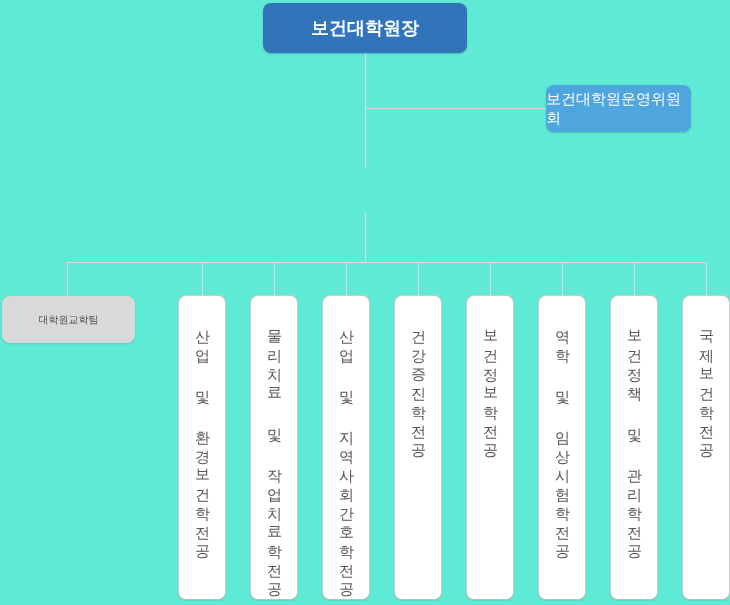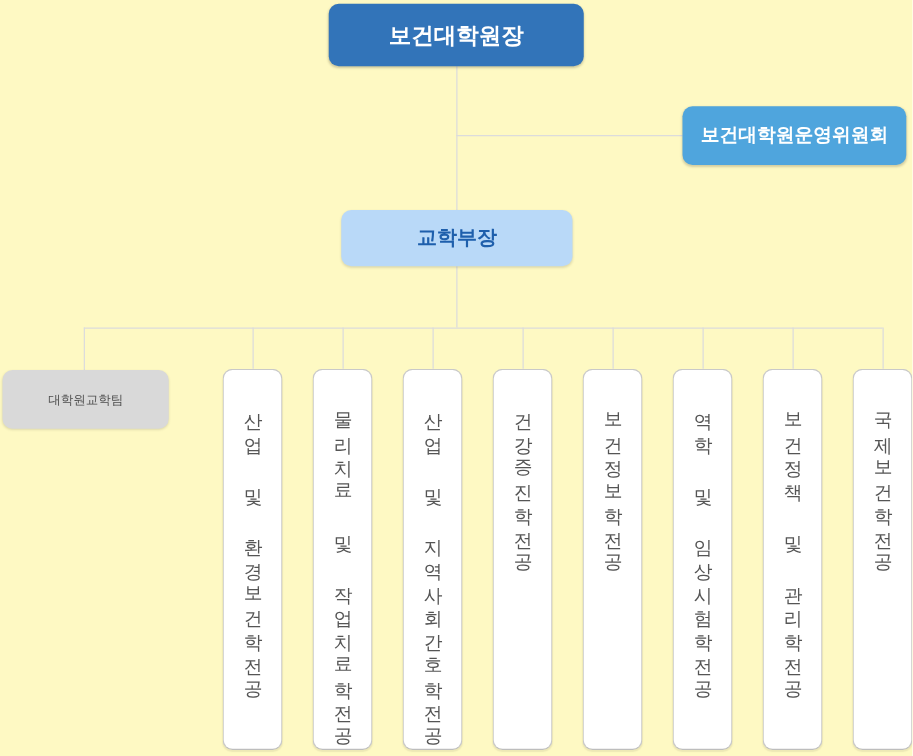--- a/index.html
+++ b/index.html
@@ -13,44 +13,45 @@
     --team-text:#4d4d4d;
     --major-border:#c9c9c9;
     --major-text:#555555;
     --line:#dcdcdc;
   }
   html,body{margin:0;padding:0;background:#fff;}
   body{font-family:"DejaVu Sans","Liberation Sans",sans-serif;}
   .canvas{
     position:relative;
     width:730px;height:605px;
-    background:#fef9c3;
+    background:#5eead4;
     overflow:hidden;
   }
   .line{position:absolute;background:var(--line);}
   .hline{height:1px;}
   .vline{width:1px;}
 
   .box{
     position:absolute;
     display:flex;align-items:center;justify-content:center;
     border-radius:8px;
     box-sizing:border-box;
   }
   .box-root{
     left:263px;top:3px;width:204px;height:50px;
     background:var(--root-bg);color:var(--root-text);
     font-size:18px;font-weight:bold;
     box-shadow:0 1px 2px rgba(0,0,0,0.2);
   }
   .box-committee{
-    left:546px;top:85px;width:179px;height:47px;
+    left:546px;top:85px;width:145px;height:47px;
     background:var(--committee-bg);color:var(--committee-text);
-    font-size:15px;font-weight:bold;
+    font-size:15px;font-weight:normal;
     box-shadow:0 1px 2px rgba(0,0,0,0.18);
+    justify-content:flex-end;
   }
   .box-dean{
     left:273px;top:168px;width:185px;height:45px;
     background:var(--dean-bg);color:var(--dean-text);
     font-size:16px;font-weight:bold;
     box-shadow:0 1px 2px rgba(0,0,0,0.12);
   }
   .box-team{
     left:2px;top:296px;width:133px;height:47px;
     background:var(--team-bg);color:var(--team-text);
@@ -96,23 +97,20 @@
   <div class="line vline" style="left:706px;top:262px;height:33px;"></div>
 
   <div class="box box-root">
     <span>보건대학원장</span>
   </div>
 
   <div class="box box-committee">
     <span>보건대학원운영위원회</span>
   </div>
 
-  <div class="box box-dean">
-    <span>교학부장</span>
-  </div>
 
   <div class="box box-team">
     <span>대학원교학팀</span>
   </div>
 
   <div class="box box-major" style="left:178px;">
     <span class="vtext">산업 및 환경보건학전공</span>
   </div>
   <div class="box box-major" style="left:250px;">
     <span class="vtext">물리치료 및 작업치료학전공</span>

